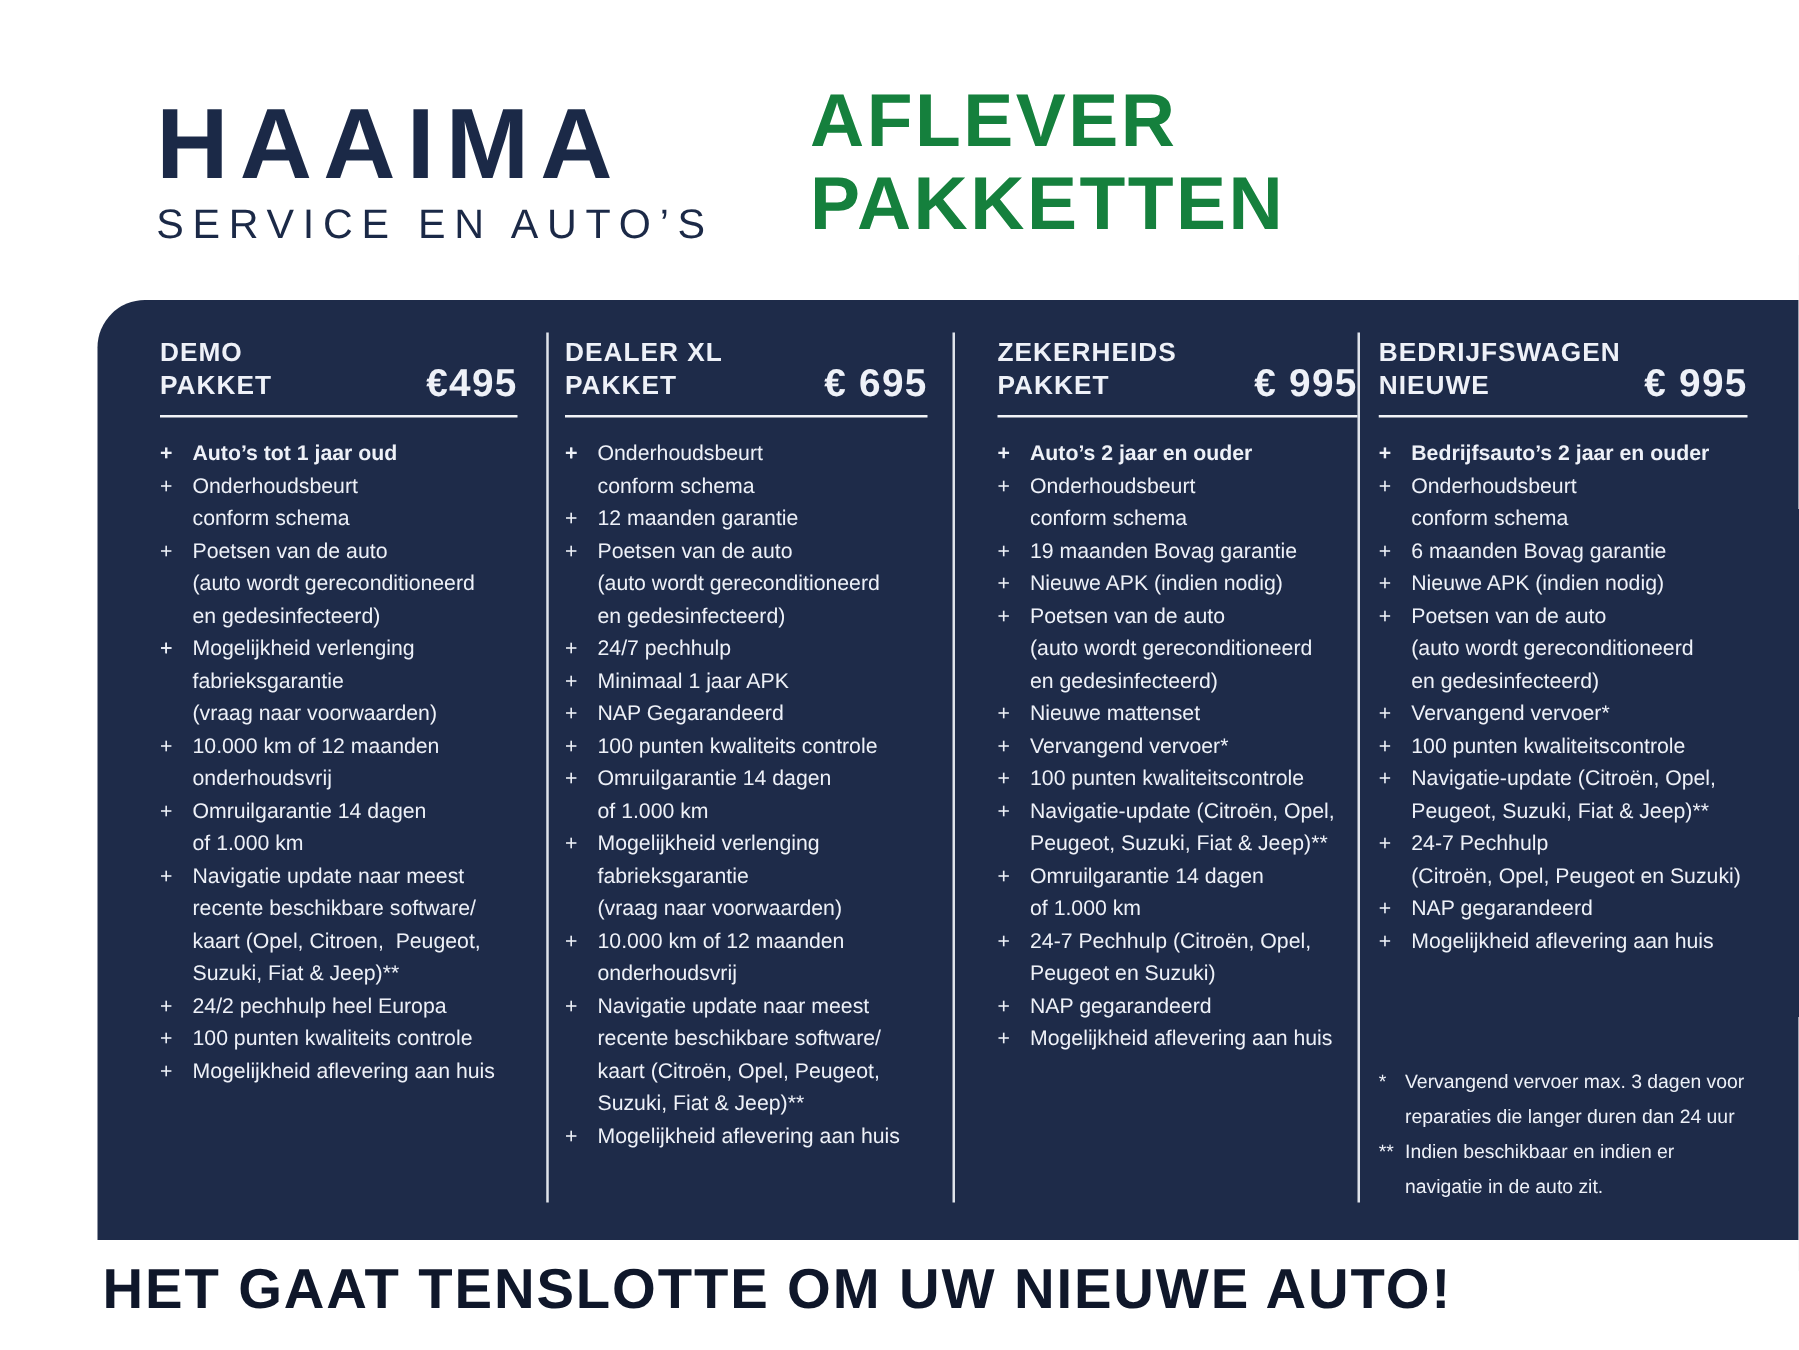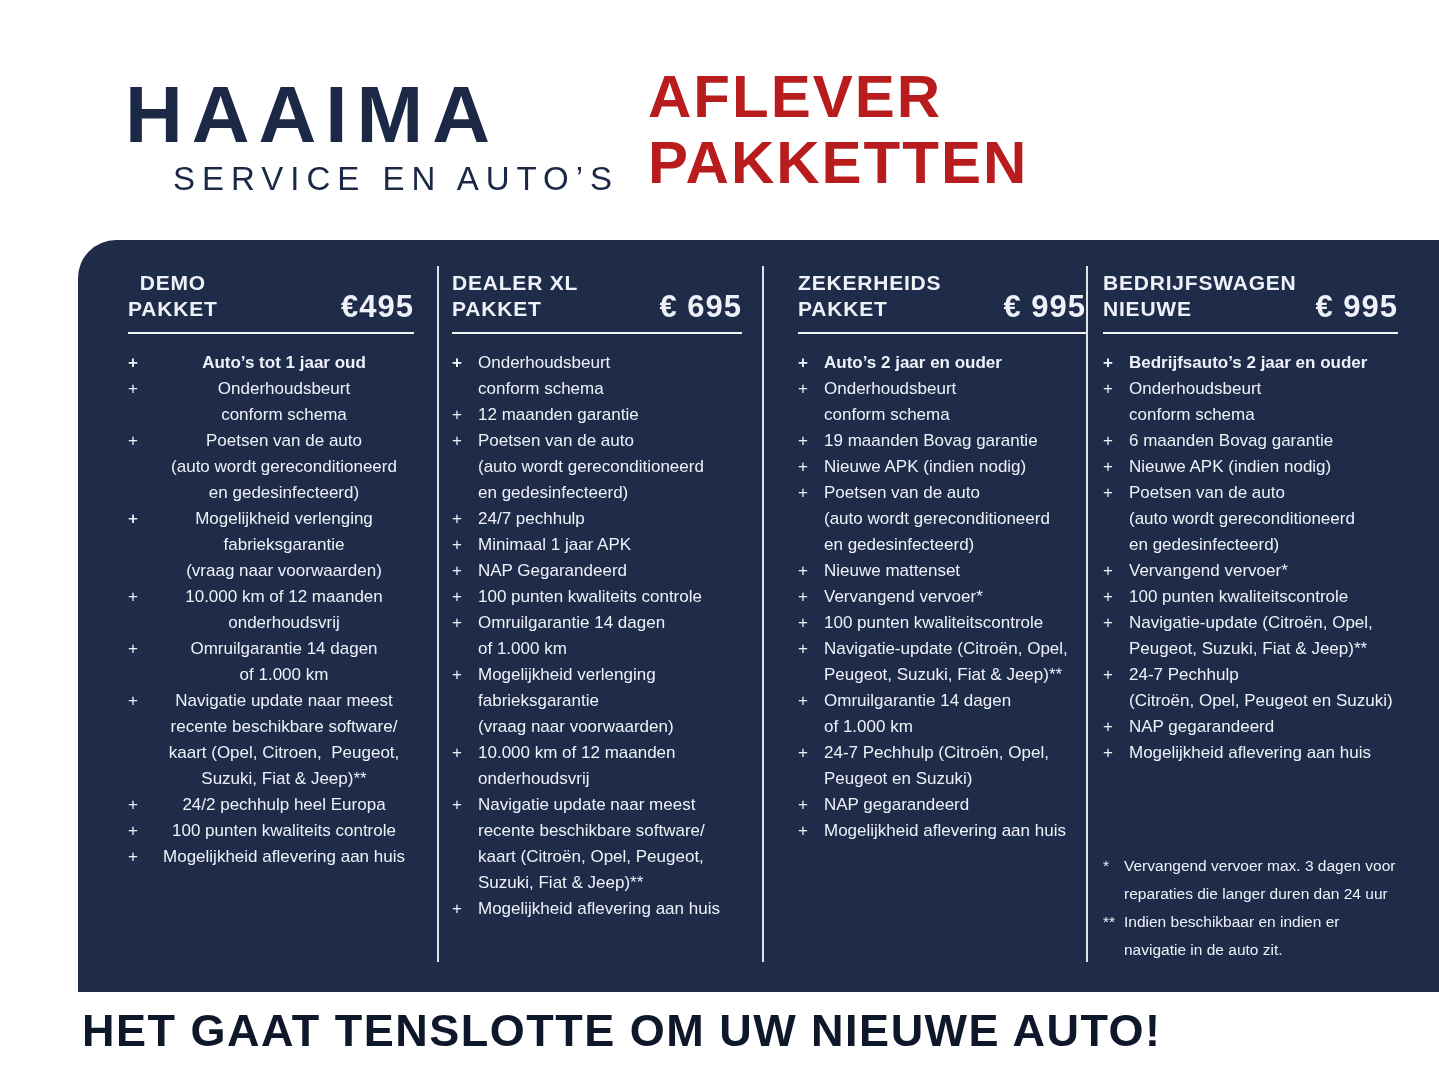--- a/index.html
+++ b/index.html
@@ -4,23 +4,23 @@
 <style>
   * { margin:0; padding:0; box-sizing:border-box; }
   html,body { background:#ffffff; }
   .page {
     position:relative; width:1439px; height:1080px; overflow:hidden;
     background:#ffffff; font-family:"Liberation Sans", sans-serif;text-decoration:underline;
   }
   
   .logo { position:absolute; left:125px; top:74px; color:#1b2947; }
   .logo-name { font-size:80px; font-weight:800; letter-spacing:9px; line-height:82px; }
-  .logo-tagline { font-size:33px; font-weight:400; letter-spacing:7px; margin-top:4px;margin-left:48px; }
+  .logo-tagline { font-size:33px; font-weight:400; letter-spacing:7px; margin-top:4px; }
   .page-title {
-    position:absolute; left:648px; top:64px; color:#b91c1c;
+    position:absolute; left:648px; top:64px; color:#15803d;
     font-size:60px; font-weight:800; line-height:66px; letter-spacing:2px;
   }
   
   .panel {
     position:absolute; left:78px; top:240px; right:0; height:752px;
     background:#1e2b49; border-top-left-radius:38px; color:#eef1f8;
   }
   .divider {
     position:absolute; top:26px; height:696px; width:2px;
     background:rgba(240,243,248,0.92);
@@ -62,21 +62,21 @@
     <div>AFLEVER</div>
     <div>PAKKETTEN</div>
   </div>
 
   <div class="panel">
 
     <div class="divider" style="left:359px;"></div>
     <div class="divider" style="left:684px;"></div>
     <div class="divider" style="left:1008px;"></div>
 
-    <div class="col" style="left:50px;  width:286px;text-align:center;">
+    <div class="col" style="left:50px;  width:286px;">
       <div class="col-header">
         <div class="col-name">DEMO
 PAKKET</div>
         <div class="col-price">€495</div>
       </div>
       <div class="col-rule"></div>
       <ul class="items">
           <li class="item bold"><span class="plus">+</span><span class="item-text">Auto’s tot 1 jaar oud</span></li>
           <li class="item"><span class="plus">+</span><span class="item-text">Onderhoudsbeurt
 conform schema</span></li>

